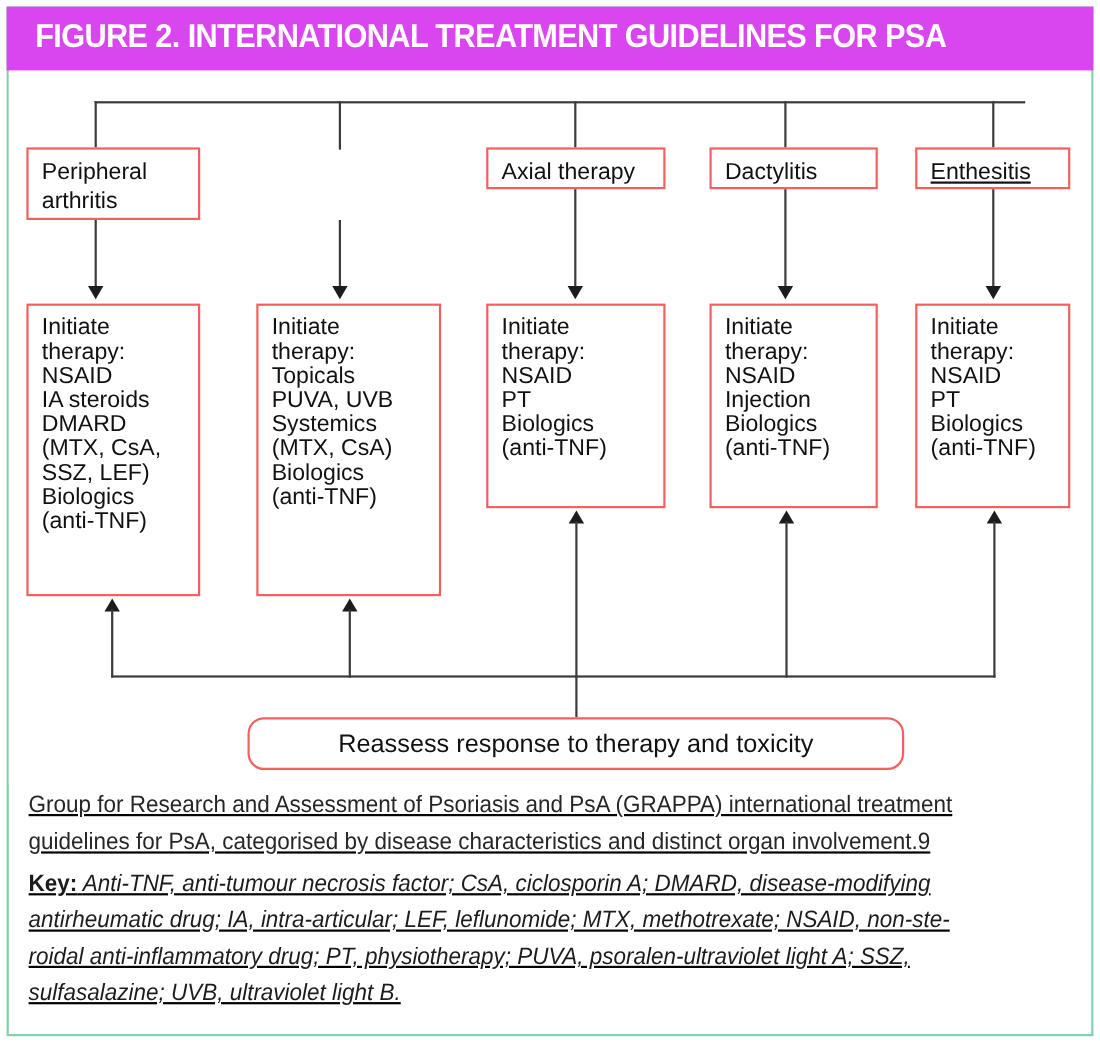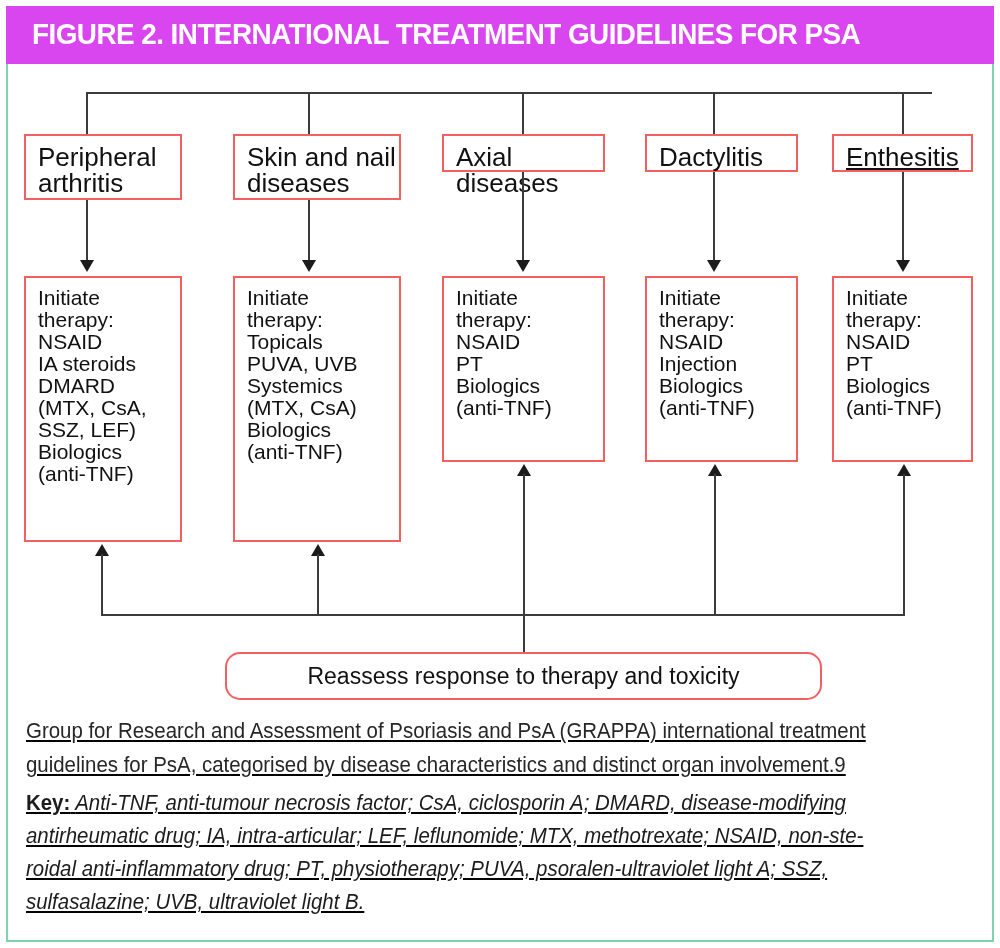--- a/index.html
+++ b/index.html
@@ -91,21 +91,21 @@
   
   .node {
     position: absolute;
     background: #ffffff;
     border: 2px solid #f4605f;
     box-sizing: border-box;
     font-family: "Liberation Sans", sans-serif;
     color: #111111;
   }
   .cat-box {
-    font-size: 26px;
+    font-size: 21px;
     line-height: 26px;
     padding: 8px 0 0 12px;
   }
   .tx-box {
     font-size: 21px;
     line-height: 22px;
     padding: 9px 0 0 12px;
     white-space: pre-line;
   }
   .reassess-box {
@@ -166,24 +166,22 @@
 
     <div class="vline" style="left:78px; top:26px; height:44px;"></div>
     <div class="vline" style="left:300px; top:26px; height:44px;"></div>
     <div class="vline" style="left:514px; top:26px; height:44px;"></div>
     <div class="vline" style="left:705px; top:26px; height:44px;"></div>
     <div class="vline" style="left:894px; top:26px; height:44px;"></div>
 
     <div class="node cat-box" style="left:16px; top:68px; width:158px; height:66px;">Peripheral
 arthritis</div>
 
-    <div class="node cat-box" style="left:225px; top:68px; width:168px; height:66px;">Skin and nail
-diseases</div>
-
-    <div class="node cat-box" style="left:434px; top:68px; width:163px; height:38px;">Axial diseases</div>
+
+    <div class="node cat-box" style="left:434px; top:68px; width:163px; height:38px;">Axial therapy</div>
 
     <div class="node cat-box" style="left:637px; top:68px; width:153px; height:38px;">Dactylitis</div>
 
     <div class="node cat-box" style="left:824px; top:68px; width:141px; height:38px;text-decoration:underline;">Enthesitis</div>
 
     <div class="vline" style="left:78px; top:134px; height:62px;"></div>
     <div class="arrow-down" style="left:72px; top:194px;"></div>
 
     <div class="vline" style="left:300px; top:134px; height:62px;"></div>
     <div class="arrow-down" style="left:294px; top:194px;"></div>

